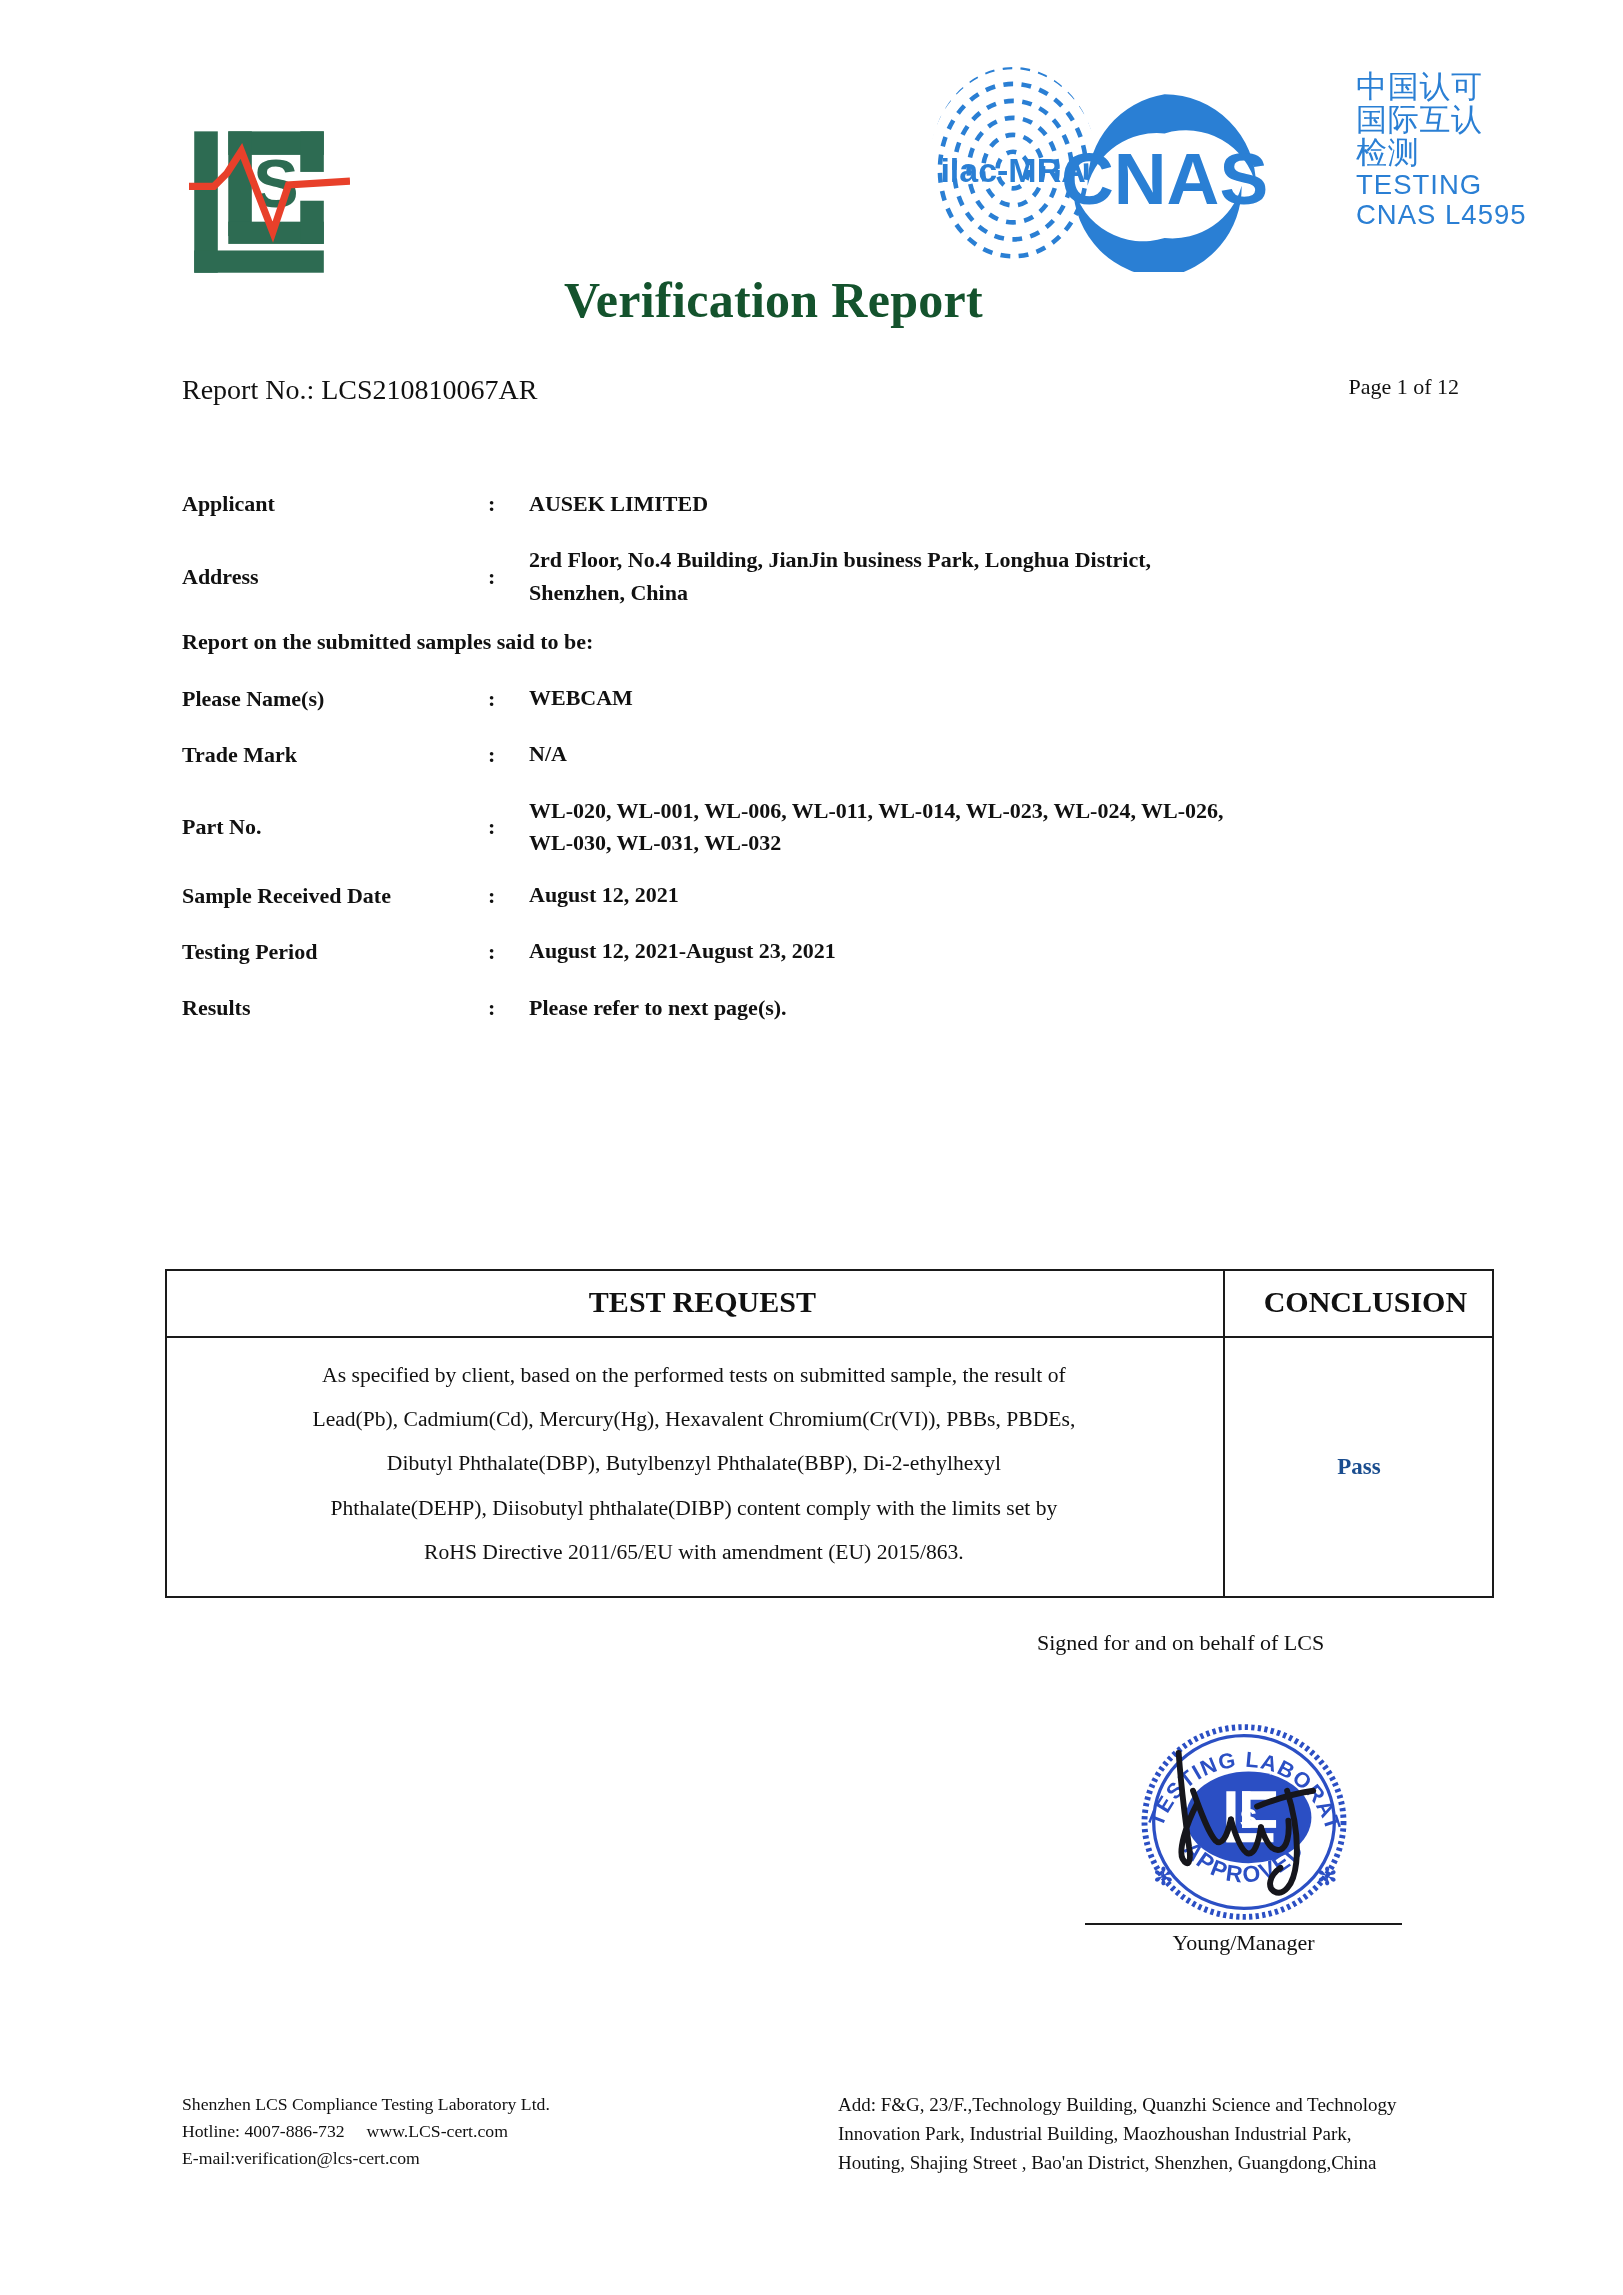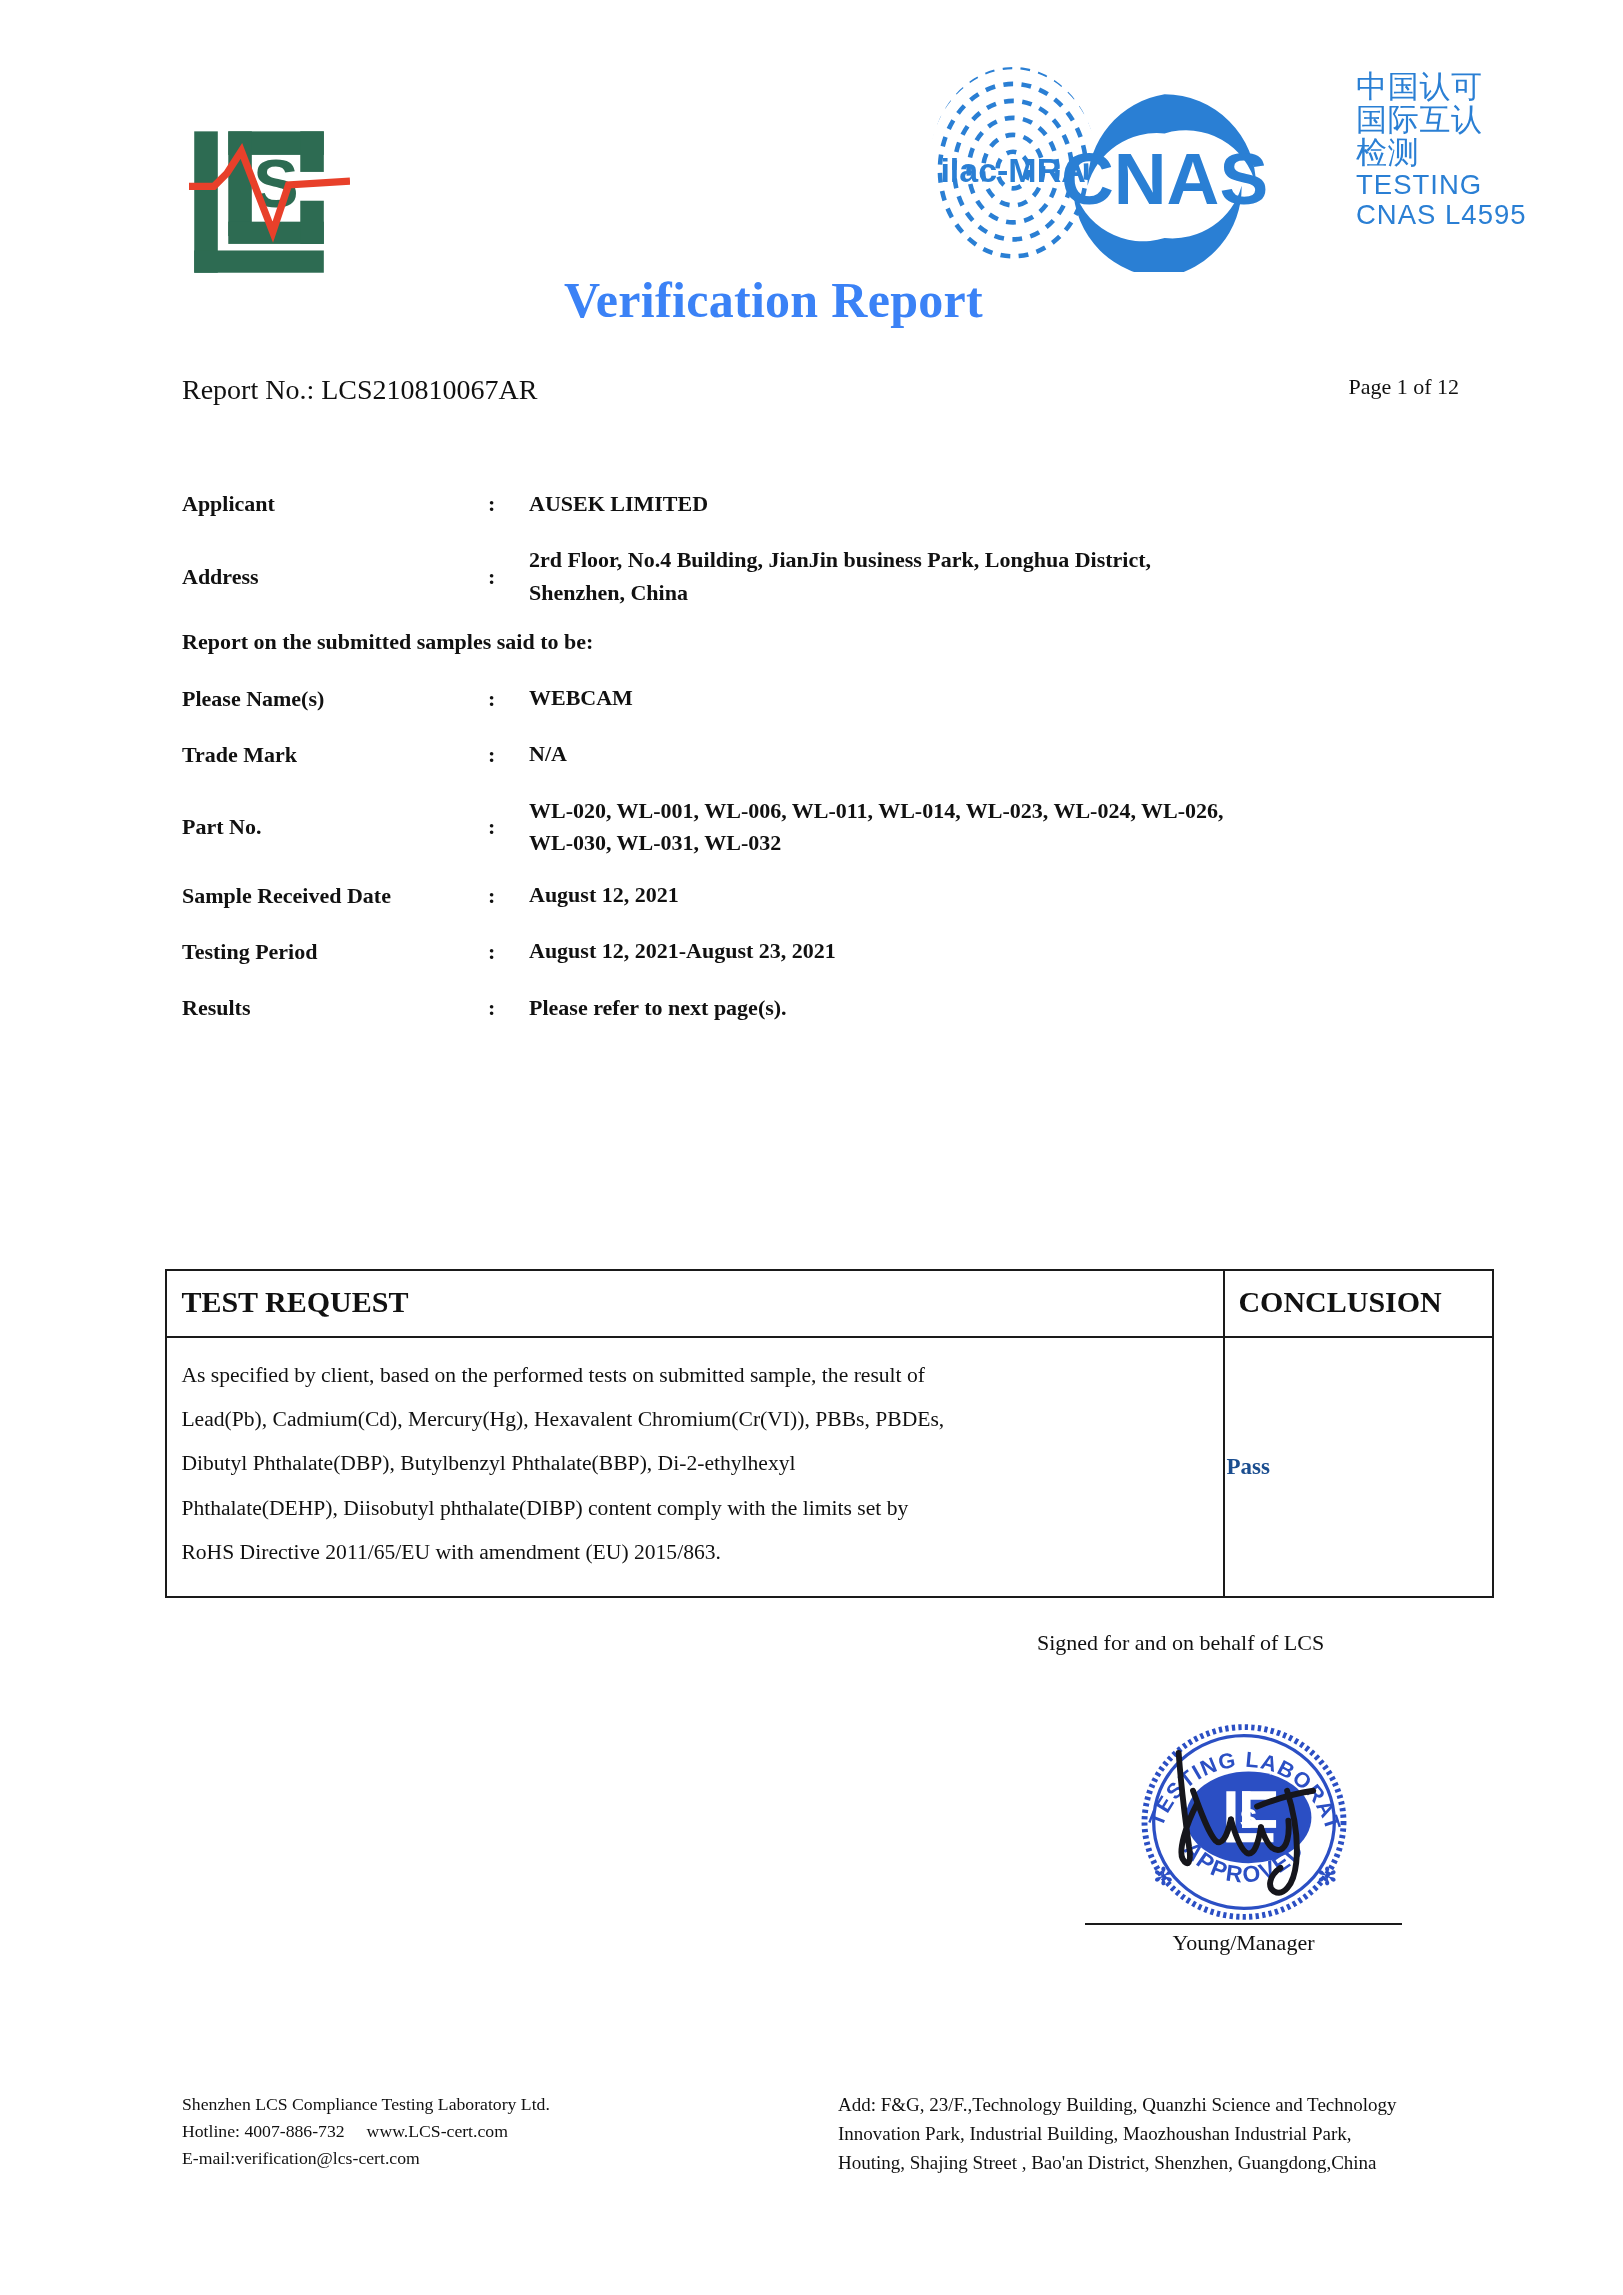--- a/index.html
+++ b/index.html
@@ -53,21 +53,21 @@
     font-weight: 500;
   }
 
   .doc-title {
     position: absolute;
     left: 564px;
     top: 271px;
     font-size: 50px;
     font-weight: bold;
     letter-spacing: 0.3px;
-    color: #3b82f6;
+    color: #14532d;
     white-space: nowrap;
     z-index: 5;
   }
 
   .report-no {
     position: absolute;
     left: 182px;
     top: 374px;
     font-size: 28px;
   }
@@ -119,21 +119,21 @@
     position: absolute;
     left: 165px;
     top: 1269px;
     width: 1296px;
     border-collapse: collapse;
     table-layout: fixed;
   }
   .req-table td, .req-table th {
     border: 2px solid #1a1a1a;
     vertical-align: middle;
-    text-align: left;
+    text-align: center;
   }
   .th-req {
     font-size: 30px;
     font-weight: bold;
     padding: 14.4px 0 17px 14.4px;
     width: 1042px;
   }
   .th-con {
     font-size: 30px;
     font-weight: bold;

